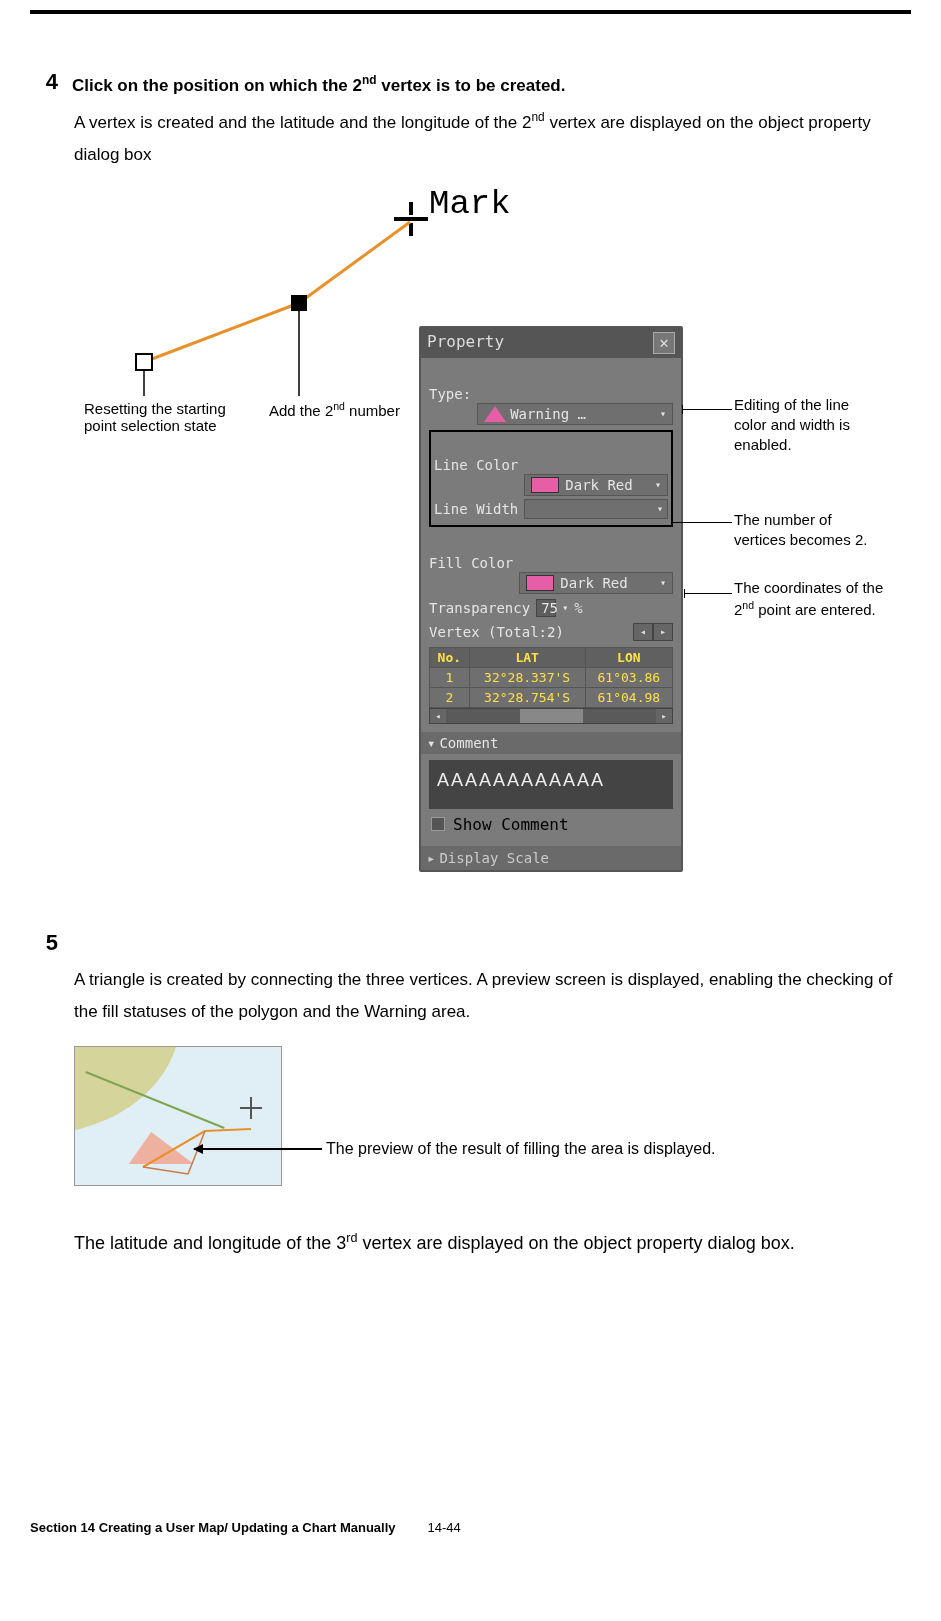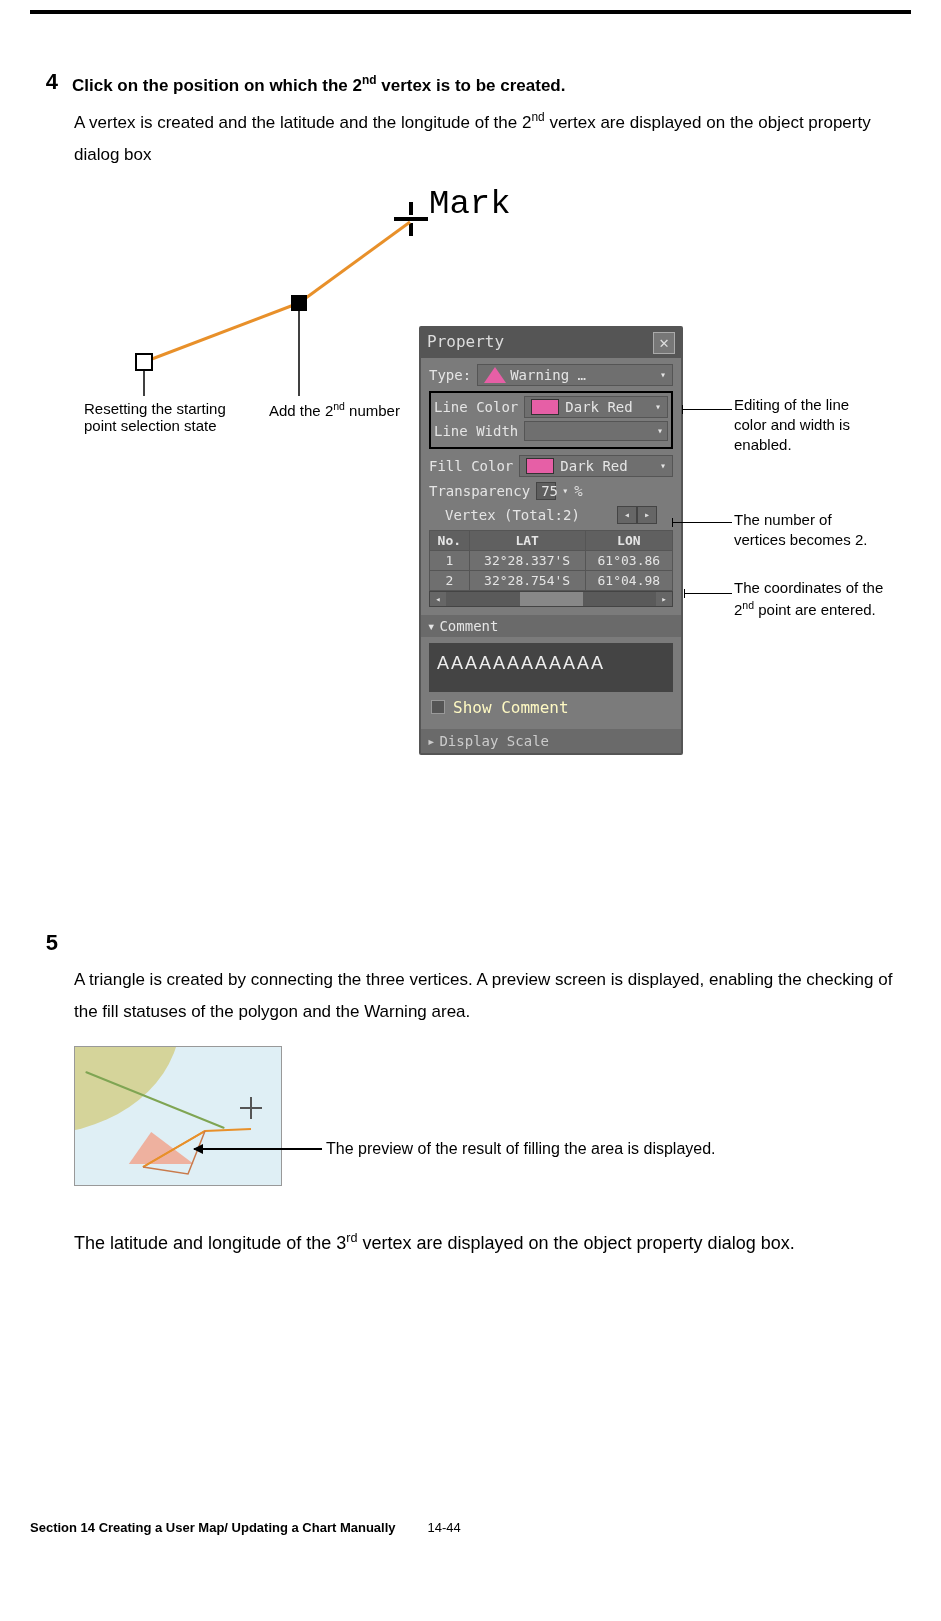--- a/index.html
+++ b/index.html
@@ -59,46 +59,46 @@
   }
   .panel-titlebar {
     display:flex; align-items:flex-start; justify-content:space-between;
     background:#555; padding:4px 6px; font-size:16px;
     color:#ddd;
   }
   .close-btn { width:22px; height:22px; background:#777; border:1px solid #aaa; display:flex; align-items:center; justify-content:center; color:#ddd; font-weight:bold;}
   .panel-body { padding:6px 8px;}
   .row { display:flex; align-items:center; gap:6px; margin-bottom:5px;}
   .label { min-width:42px;}
-  .ddown { flex:1; background:#6f6f6f; border:1px solid #555; padding:2px 6px; display:flex; align-items:center; justify-content:space-between;}
+  .ddown { flex:1; background:#6f6f6f; border:1px solid #555; padding:2px 6px; display:flex; align-items:center; justify-content:space-between;margin-top:39px;}
   .ddown .caret { font-size:10px;}
   .pinkswatch { width:28px; height:16px; background:#e65fa6; display:inline-block; margin-right:6px; border:1px solid #333;}
   .warning-mark { width:22px; height:16px; display:inline-block; position:relative; margin-right:4px;}
   .warning-mark::before { content:""; position:absolute; left:0; top:0; border-left:11px solid transparent; border-right:11px solid transparent; border-bottom:16px solid #e65fa6;}
 
   .outlined-box { border: 2px solid #000; padding:3px; margin-bottom:6px;}
   .outlined-box .row { margin-bottom:3px;}
   .sub-label { min-width:75px;}
   .linewidth-box { flex:1; background:#6f6f6f; border:1px solid #555; height:20px; display:flex; align-items:center; justify-content:flex-end; padding-right:4px;}
   .linewidth-box .caret{font-size:10px;}
   .num-field { width:20px; background:#5e5e5e; border:1px solid #444; padding:0 4px; text-align:right;}
   .pct { color:#ddd;}
-  .vertex-row { display:flex; align-items:center; justify-content:space-between; margin:6px 16px;}
+  .vertex-row { display:flex; align-items:center; justify-content:space-between; margin:6px 0;}
   .stepper { display:flex; gap:0;}
   .stepper-btn { width:20px; height:18px; background:#666; border:1px solid #444; display:flex; align-items:center; justify-content:center; font-size:10px; color:#ddd;}
   table.coords { width:100%; border-collapse:collapse; font-size:13px;}
-  table.coords th, table.coords td { border:1px solid #555; background:#6f6f6f; padding:2px 4px; text-align:center; color:#e5e5e5;}
+  table.coords th, table.coords td { border:1px solid #555; background:#6f6f6f; padding:2px 4px; text-align:center; color:#fde047;}
   table.coords th { background:#606060;}
   .hscroll { display:flex; height:16px; background:#5a5a5a; border:1px solid #444; margin-top:0;}
   .hscroll .track{flex:1; position:relative;}
   .hscroll .thumb{position:absolute; left:35%; width:30%; height:100%; background:#888;}
   .hscroll .btn{width:16px; display:flex; align-items:center; justify-content:center; background:#666; font-size:9px;}
   .section-header { background:#6a6a6a; padding:3px 6px; margin:8px -8px 6px -8px; font-size:14px; display:flex; align-items:center; gap:4px;}
   .comment-box { background:#444; color:#eee; padding:10px 8px 18px 8px; font-size:18px; letter-spacing:2px; font-family: Arial;}
-  .checkbox-row{ display:flex; align-items:center; gap:8px; padding:6px 2px; font-size:16px; color:#fef9c3;}
+  .checkbox-row{ display:flex; align-items:center; gap:8px; padding:6px 2px; font-size:16px; color:#000000;}
   .checkbox { width:14px; height:14px; border:1px solid #999; background:#555;}
   .display-scale { background:#6a6a6a; padding:4px 6px; margin:6px -8px -6px -8px; font-size:14px; color:#ccc; display:flex; align-items:center; gap:4px;}
 
   
   .callout { position:absolute; font-size:15px; width:150px; line-height:1.35;}
   .c1 { left:660px; top:205px;}
   .c2 { left:660px; top:320px;}
   .c3 { left:660px; top:388px;}
   .callout-line { position:absolute; height:1px; background:#000;}
   .cl1 { left:608px; top:219px; width:50px;}

